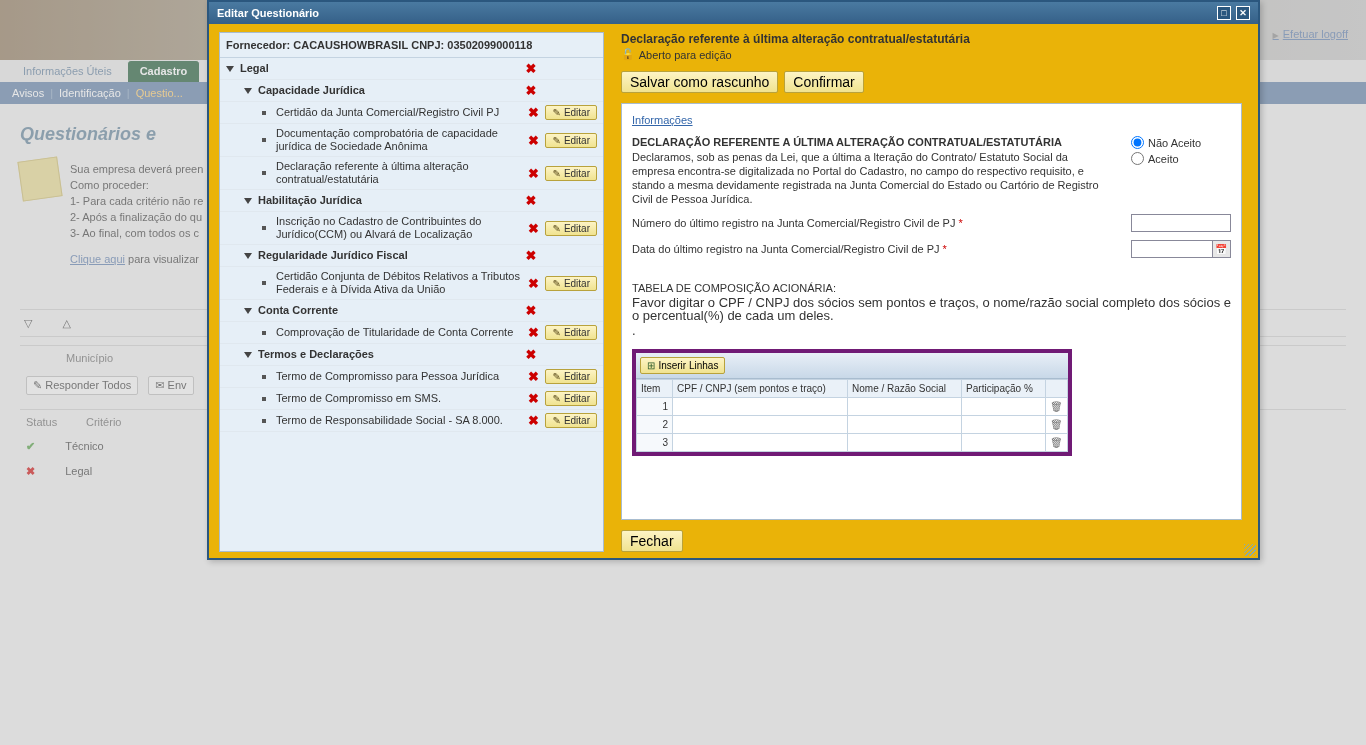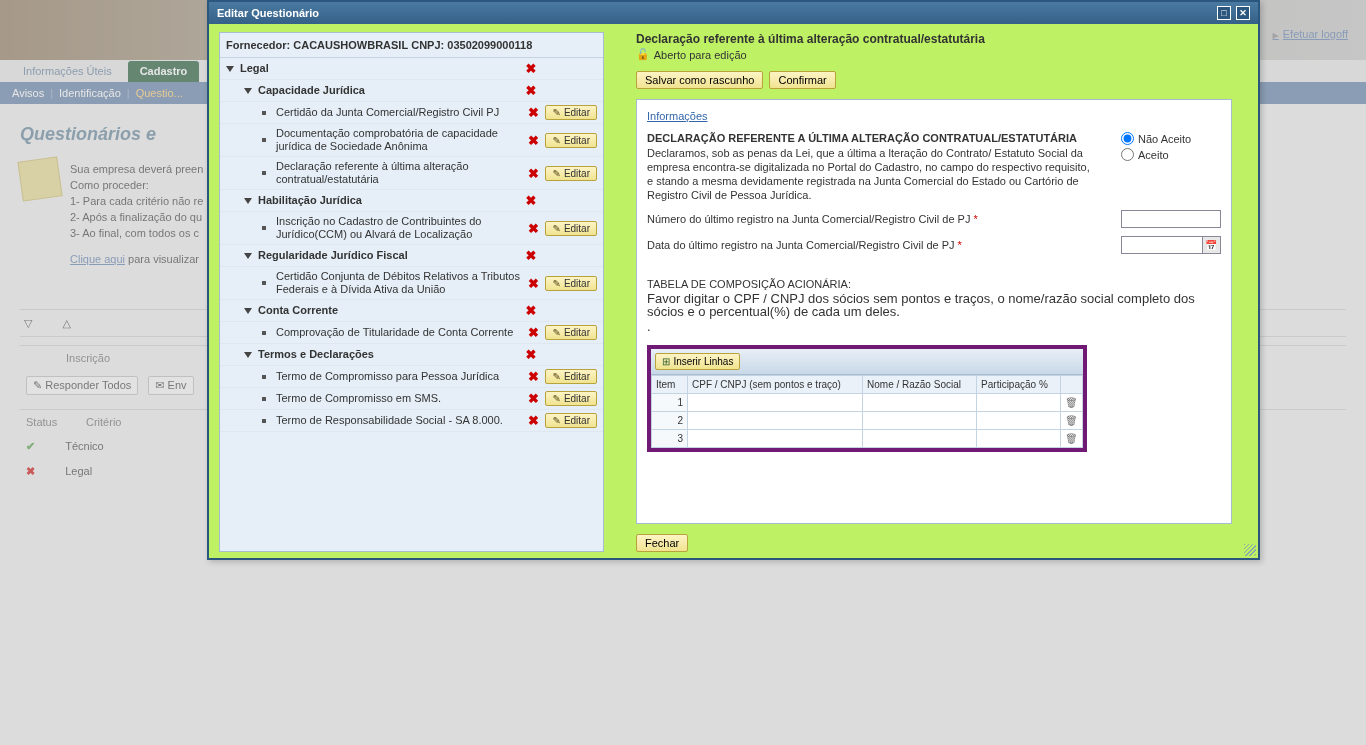--- a/index.html
+++ b/index.html
@@ -23,24 +23,24 @@
 .mini-btn { border: 1px solid #bbb; padding: 2px 6px; border-radius: 2px; background: #f8f8f8; font-size: 11px; }
 .bg-table-head { margin-top: 8px; border-top: 1px solid #ccc; padding: 6px; display: flex; gap: 20px; color: #666; font-size: 11px; }
 .status-row { display: flex; gap: 30px; padding: 6px; }
 .checkmark { color: #4a9a3a; font-weight: bold; }
 .redx { color: #cc0000; font-weight: bold; }
 
 
 .overlay { position: absolute; left: 0; top: 0; width: 1366px; height: 745px; background: rgba(200,200,200,0.45); }
 
 
-.dialog { position: absolute; left: 207px; top: 0px; width: 1053px; height: 560px; border: 2px solid #2b577e; background: #bef264; box-shadow: 2px 2px 6px rgba(0,0,0,0.2); display: flex; flex-direction: column; }
+.dialog { position: absolute; left: 207px; top: 0px; width: 1053px; height: 560px; border: 2px solid #2b577e; background: #eab308; box-shadow: 2px 2px 6px rgba(0,0,0,0.2); display: flex; flex-direction: column; }
 .dlg-title { background: linear-gradient(#4a7aa1, #356088); color: #fff; font-weight: bold; padding: 4px 8px; font-size: 11px; display: flex; justify-content: space-between; align-items: center; height: 22px; }
 .dlg-title-btns span { display: inline-block; width: 14px; height: 14px; border: 1px solid #fff; text-align: center; line-height: 12px; font-size: 9px; margin-left: 2px; background: #2b577e; cursor: pointer; }
-.dlg-body { flex: 1; display: flex; padding: 8px 20px 6px 10px; gap: 26px; overflow: hidden; position: relative; }
+.dlg-body { flex: 1; display: flex; padding: 8px 10px 6px 10px; gap: 11px; overflow: hidden; position: relative; }
 .dlg-body::after { content: ""; position: absolute; right: 2px; bottom: 2px; width: 12px; height: 12px; background: repeating-linear-gradient(135deg, #8aa 0, #8aa 1px, transparent 1px, transparent 3px); }
 .left-pane { width: 385px; border: 1px solid #a8bccf; background: #e6eff7; overflow-y: auto; padding: 0; }
 .supplier { padding: 6px; font-size: 11px; }
 .supplier b { color: #333; }
 .tree-section { border-top: 1px solid #c4d3e1; }
 .tree-row { display: flex; align-items: center; padding: 3px 6px; border-bottom: 1px solid #e0e8ef; min-height: 20px; }
 .tree-row.lvl1 { font-weight: bold; }
 .tree-row.lvl2 { font-weight: bold; padding-left: 24px; }
 .tree-row.lvl3 { padding-left: 42px; }
 .tri { display: inline-block; width: 0; height: 0; border-left: 4px solid transparent; border-right: 4px solid transparent; border-top: 6px solid #444; margin-right: 6px; cursor: pointer; flex-shrink: 0; }
@@ -49,21 +49,21 @@
 .status-x { color: #cc0000; font-weight: bold; font-size: 13px; margin-right: 6px; width: 12px; text-align: center; cursor: pointer; flex-shrink: 0; }
 .edit-btn { border: 1px solid #b8a23c; background: linear-gradient(#fdf4c5, #f0e390); padding: 1px 6px; font-size: 10px; border-radius: 2px; cursor: pointer; display: flex; align-items: center; gap: 3px; flex-shrink: 0; }
 .edit-btn::before { content: "✎"; font-size: 10px; color: #5a4a1a; }
 
 
 .right-pane { flex: 1; padding: 0 6px; display: flex; flex-direction: column; }
 .right-title { font-weight: bold; font-size: 12px; margin-bottom: 2px; }
 .open-edit { display: flex; align-items: center; gap: 4px; font-size: 11px; color: #333; margin-bottom: 10px; }
 .open-edit::before { content: "🔓"; font-size: 11px; }
 .action-btns { display: flex; gap: 6px; margin-bottom: 10px; }
-.yellow-btn { border: 1px solid #b8a23c; background: linear-gradient(#fdf4c5, #f0e390); padding: 2px 8px; font-size: 11px; border-radius: 2px; cursor: pointer; }
+.yellow-btn { border: 1px solid #b8a23c; background: linear-gradient(#fdf4c5, #f0e390); padding: 2px 8px; font-size: 14px; border-radius: 2px; cursor: pointer; }
 .white-panel { background: #fff; border: 1px solid #a8bccf; padding: 10px; flex: 1; overflow-y: auto; position: relative; }
 .instr-link { color: #3366aa; text-decoration: underline; margin-bottom: 10px; display: inline-block; }
 .decl-layout { display: flex; gap: 24px; }
 .decl-text { flex: 1; }
 .decl-title { font-weight: bold; font-size: 11px; margin-bottom: 2px; }
 .decl-body { font-size: 11px; line-height: 14px; }
 .radios { width: 100px; }
 .radios label { display: flex; align-items: center; gap: 4px; font-size: 11px; margin-bottom: 3px; }
 .form-row { display: flex; align-items: center; margin-top: 8px; gap: 10px; }
 .form-label { flex: 1; font-size: 11px; }
@@ -120,21 +120,21 @@
           <span class="link-aqui">Clique aqui</span><span> para visualizar</span>
         </div>
       </div>
     </div>
     <div class="toolbar-bg">
       <span>▽</span>
       <span>△</span>
     </div>
     <div class="bg-table-head">
       <div style="width:20px;"></div>
-      <div>Inscrição</div>
+      <div>Município</div>
     </div>
     <div style="padding:6px; display:flex; gap:10px;">
       <span class="mini-btn">✎ <span>Responder Todos</span></span>
       <span class="mini-btn">✉ <span>Env</span></span>
     </div>
     <div class="bg-table-head">
       <div style="width:40px;">Status</div>
       <div>Critério</div>
     </div>
     <div class="status-row">

